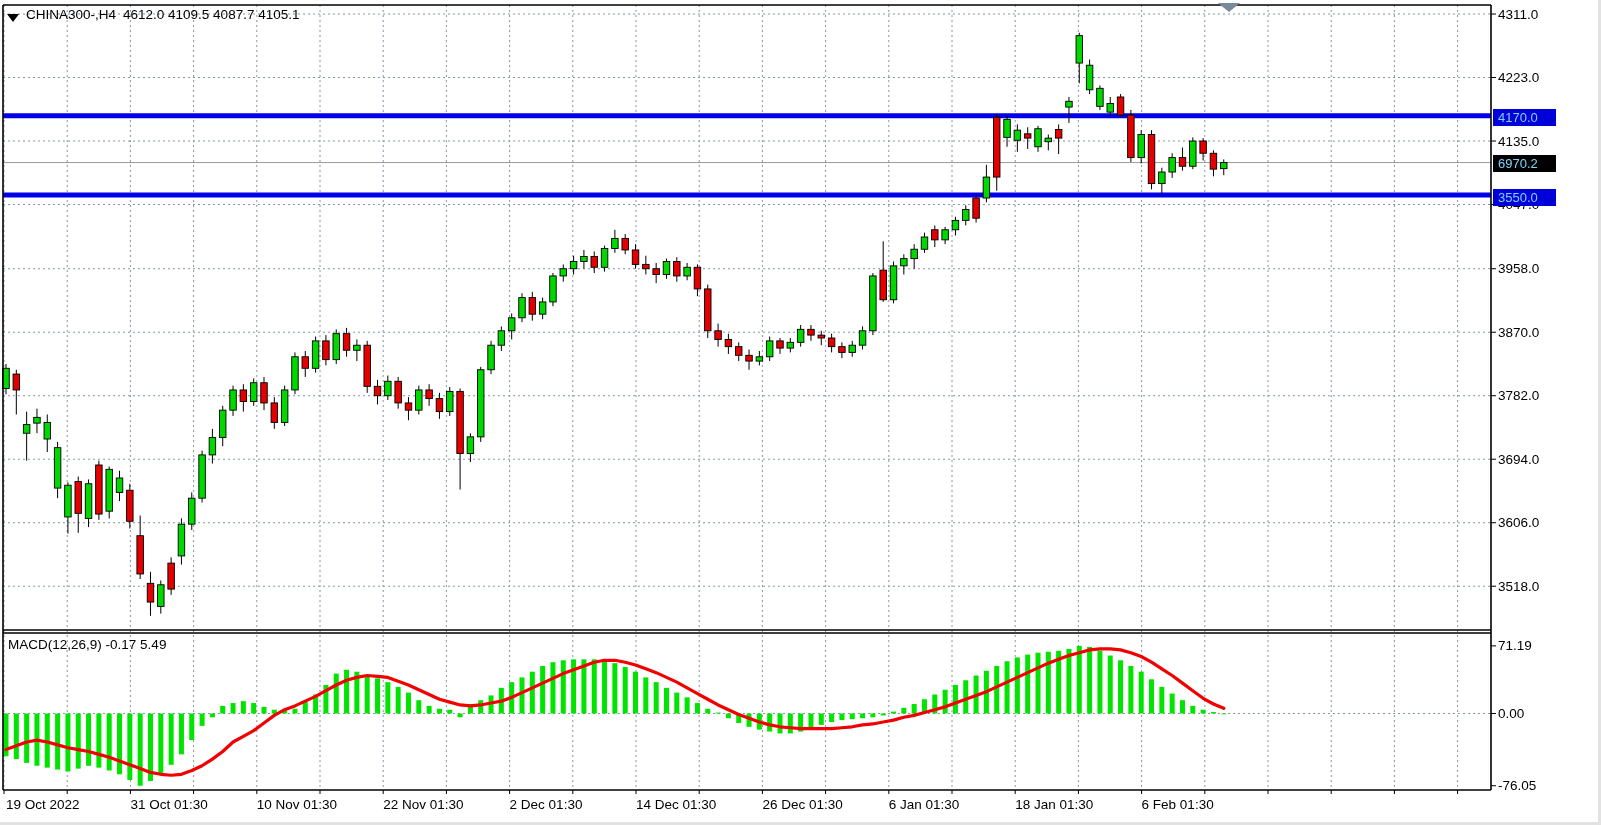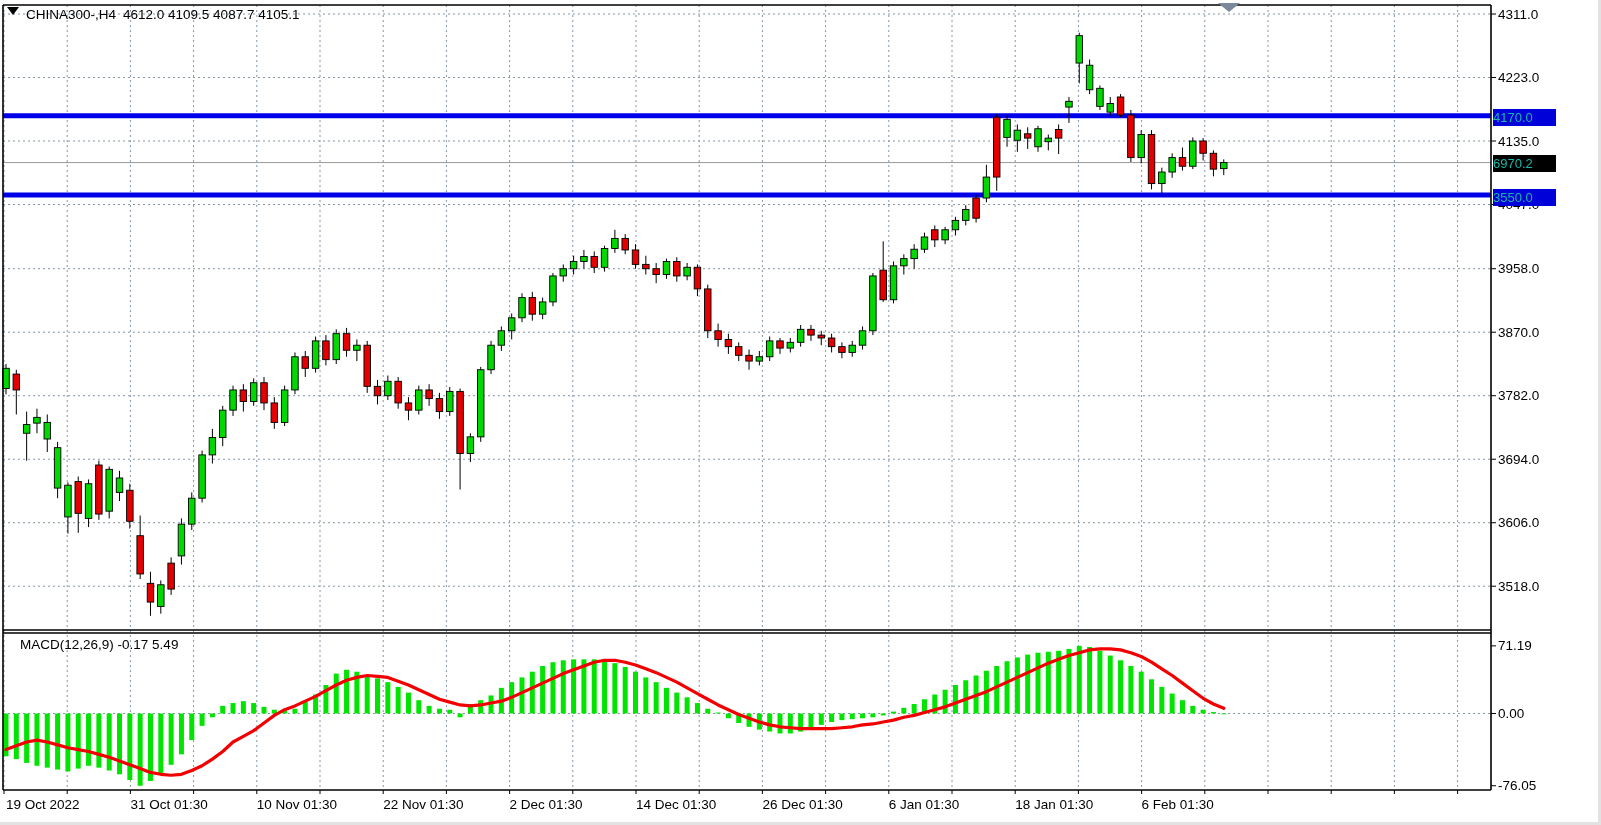--- a/index.html
+++ b/index.html
@@ -1,25 +1,25 @@
 <!DOCTYPE html>
 <html><head>
 <meta charset="utf-8">
 <style>
   html,body{margin:0;padding:0;background:#ffffff;}
   .frame{position:relative;width:1601px;height:825px;background:#fff;overflow:hidden;
          font-family:"Liberation Sans","DejaVu Sans",sans-serif;}
   svg{position:absolute;left:0;top:0;}
   .overlay{position:absolute;color:#000;font-size:13.5px;white-space:nowrap;}
-  #chart-title{left:7px;top:7px;display:flex;align-items:flex-start;gap:7px;}
-  #macd-title{left:8px;top:637px;margin-left:12px;}
+  #chart-title{left:7px;top:7px;display:flex;align-items:flex-end;gap:7px;}
+  #macd-title{left:8px;top:637px;}
   .tri{display:inline-block;width:0;height:0;border-left:6px solid transparent;
        border-right:6px solid transparent;border-top:8px solid #000;}
   .price-badge{position:absolute;left:1493px;width:63px;height:17px;line-height:17px;
-       color:#14b8a6;font-size:13px;box-sizing:border-box;}
+       color:#7dd3fc;font-size:13px;padding-left:5px;box-sizing:border-box;}
   .badge-blue{background:#0000d9;}
   .badge-black{background:#000;}
   .shift-marker{position:absolute;left:1218px;top:3px;width:0;height:0;
        border-left:11px solid transparent;border-right:11px solid transparent;
        border-top:9px solid #7a8a9a;}
   .win-edge-r{position:absolute;right:0;top:0;width:3px;height:100%;background:#e2e2e2;}
   .win-edge-b{position:absolute;left:0;bottom:0;width:100%;height:3px;background:#e2e2e2;}
 </style>
 </head>
 <body>

